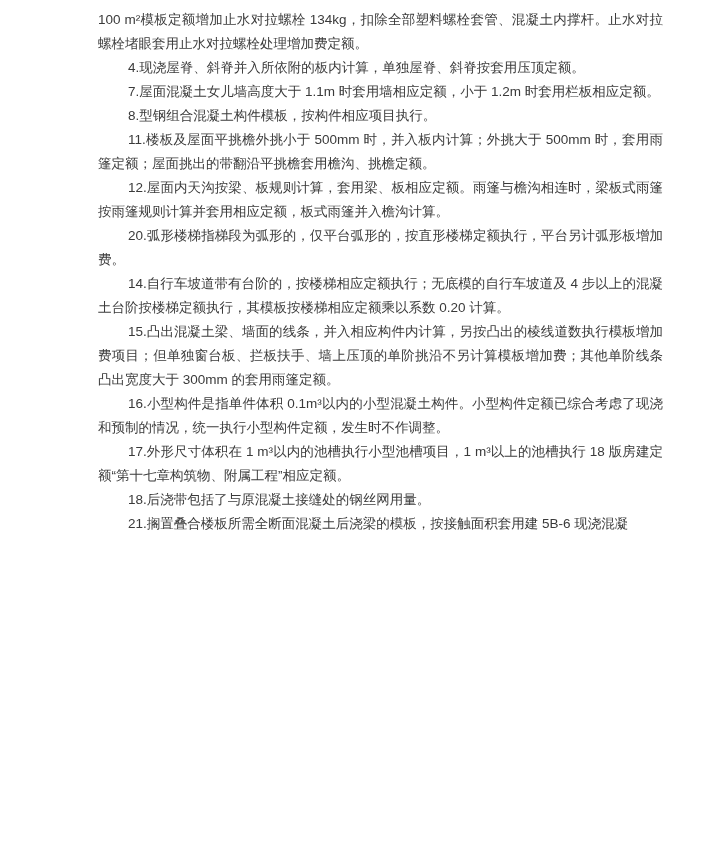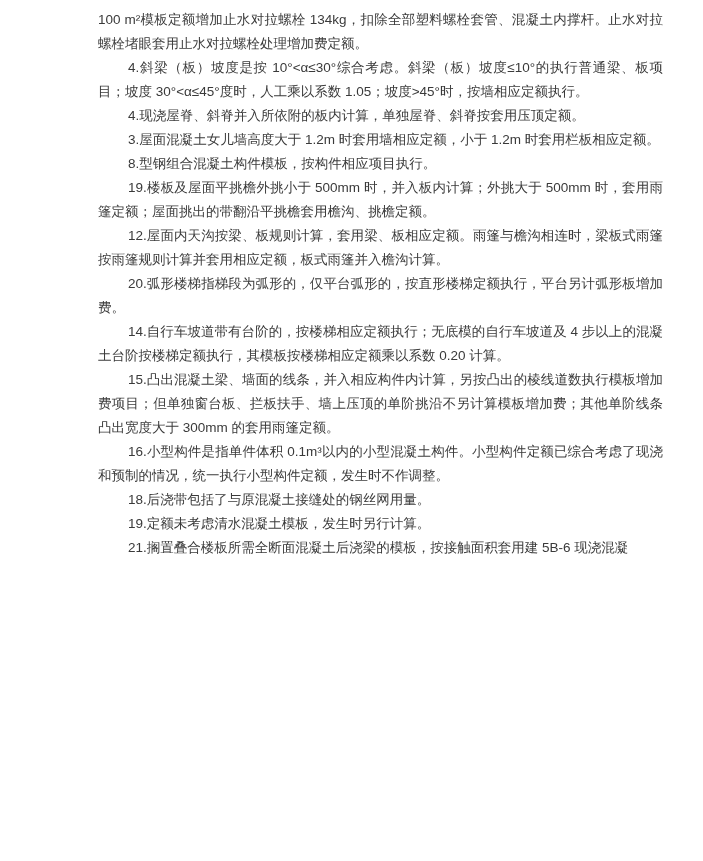--- a/index.html
+++ b/index.html
@@ -31,27 +31,26 @@
   .page p.indent {
     text-indent: 30px;
   }
 </style>
 </head>
 <body>
 
 <div class="page">
   <div id="doc-body">
       <p class="">100 m²模板定额增加止水对拉螺栓 134kg，扣除全部塑料螺栓套管、混凝土内撑杆。止水对拉螺栓堵眼套用止水对拉螺栓处理增加费定额。</p>
-      <p class="indent">4.斜梁（板）坡度是按 10°&lt;α≤30°综合考虑。斜梁（板）坡度≤10°的执行普通梁、板项目；坡度 30°&lt;α≤45°度时，人工乘以系数 1.05；坡度&gt;45°时，按墙相应定额执行。</p>
       <p class="indent">4.现浇屋脊、斜脊并入所依附的板内计算，单独屋脊、斜脊按套用压顶定额。</p>
-      <p class="indent">3.屋面混凝土女儿墙高度大于 1.2m 时套用墙相应定额，小于 1.2m 时套用栏板相应定额。</p>
+      <p class="indent">7.屋面混凝土女儿墙高度大于 1.1m 时套用墙相应定额，小于 1.2m 时套用栏板相应定额。</p>
       <p class="indent">8.型钢组合混凝土构件模板，按构件相应项目执行。</p>
-      <p class="indent">19.楼板及屋面平挑檐外挑小于 500mm 时，并入板内计算；外挑大于 500mm 时，套用雨篷定额；屋面挑出的带翻沿平挑檐套用檐沟、挑檐定额。</p>
+      <p class="indent">11.楼板及屋面平挑檐外挑小于 500mm 时，并入板内计算；外挑大于 500mm 时，套用雨篷定额；屋面挑出的带翻沿平挑檐套用檐沟、挑檐定额。</p>
       <p class="indent">12.屋面内天沟按梁、板规则计算，套用梁、板相应定额。雨篷与檐沟相连时，梁板式雨篷按雨篷规则计算并套用相应定额，板式雨篷并入檐沟计算。</p>
       <p class="indent">20.弧形楼梯指梯段为弧形的，仅平台弧形的，按直形楼梯定额执行，平台另计弧形板增加费。</p>
       <p class="indent">14.自行车坡道带有台阶的，按楼梯相应定额执行；无底模的自行车坡道及 4 步以上的混凝土台阶按楼梯定额执行，其模板按楼梯相应定额乘以系数 0.20 计算。</p>
       <p class="indent">15.凸出混凝土梁、墙面的线条，并入相应构件内计算，另按凸出的棱线道数执行模板增加费项目；但单独窗台板、拦板扶手、墙上压顶的单阶挑沿不另计算模板增加费；其他单阶线条凸出宽度大于 300mm 的套用雨篷定额。</p>
       <p class="indent">16.小型构件是指单件体积 0.1m³以内的小型混凝土构件。小型构件定额已综合考虑了现浇和预制的情况，统一执行小型构件定额，发生时不作调整。</p>
+      <p class="indent">17.外形尺寸体积在 1 m³以内的池槽执行小型池槽项目，1 m³以上的池槽执行 18 版房建定额“第十七章构筑物、附属工程”相应定额。</p>
       <p class="indent">18.后浇带包括了与原混凝土接缝处的钢丝网用量。</p>
-      <p class="indent">19.定额未考虑清水混凝土模板，发生时另行计算。</p>
       <p class="indent">21.搁置叠合楼板所需全断面混凝土后浇梁的模板，按接触面积套用建 5B-6 现浇混凝</p>
     </div>
 </div>
 
 </body></html>

